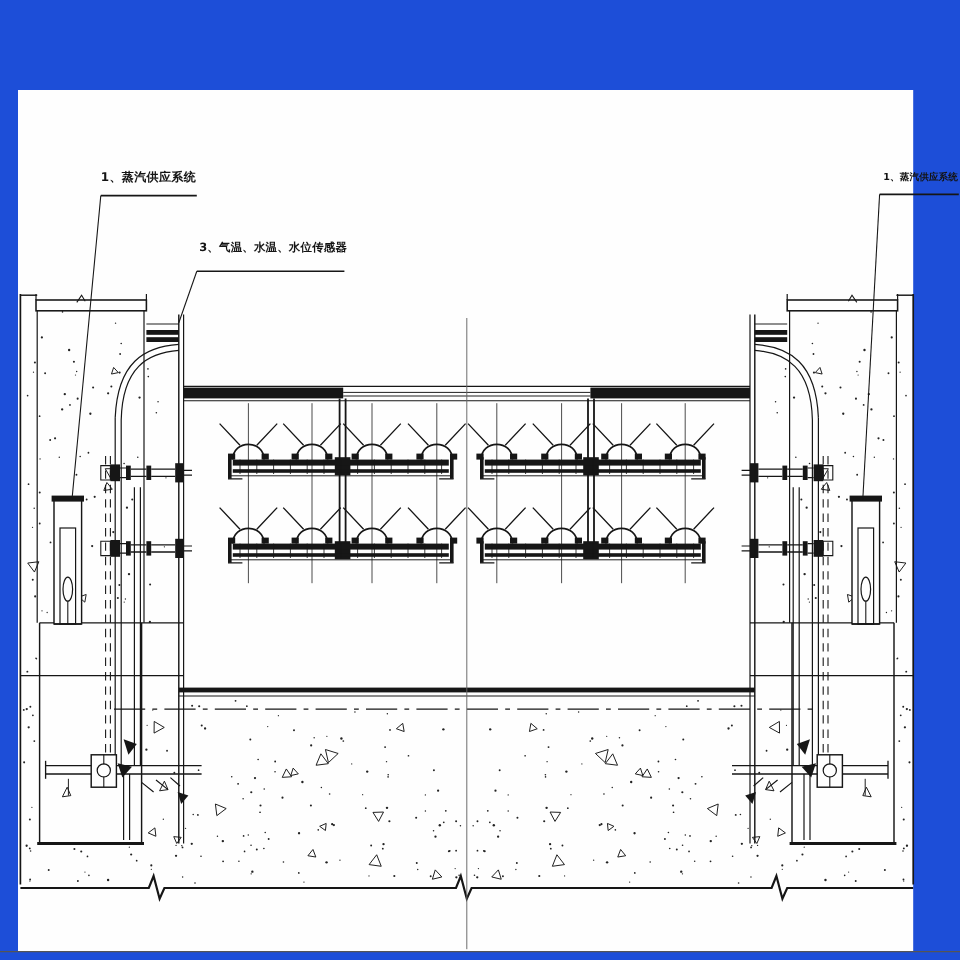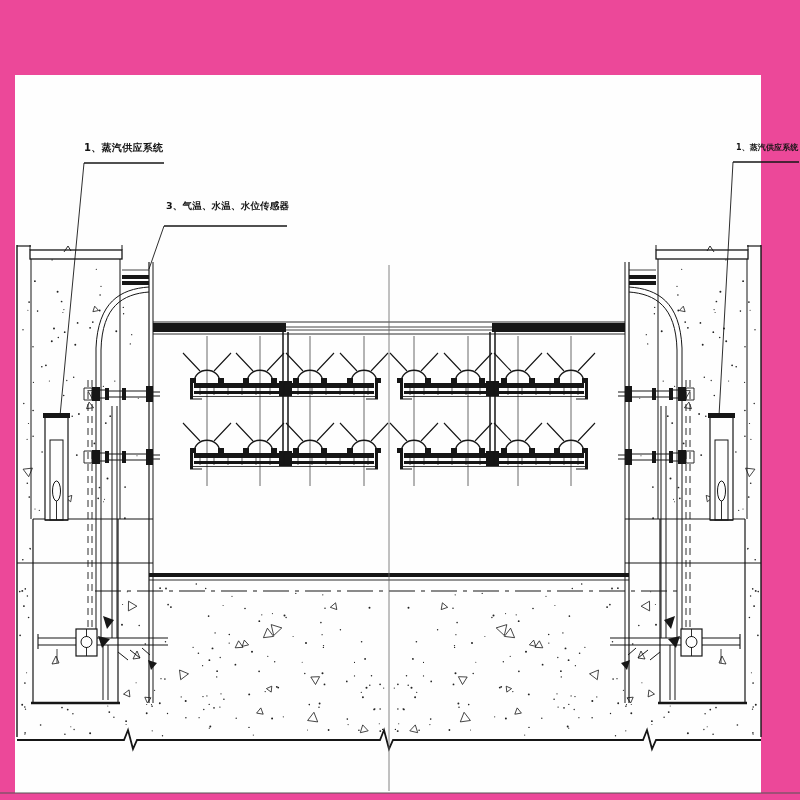--- a/index.html
+++ b/index.html
@@ -2,21 +2,21 @@
 <html><head>
 <meta charset="utf-8">
 <style>
   html,body{margin:0;padding:0;}
   body{
     width:800px;height:800px;
     background:#f6f8ee;
     font-family:"DejaVu Sans", sans-serif;
     overflow:hidden;
   }
-  .stage{position:relative;width:800px;height:800px;background:#ec4899;}
+  .stage{position:relative;width:800px;height:800px;background:#1d4ed8;}
   .paper{
     position:absolute;left:15px;top:75px;width:746px;height:718px;
     background:#fefefe;
   }
   svg{position:absolute;left:0;top:0;}
   svg text{
     font-family:"DejaVu Sans", sans-serif;
     font-weight:600;
     fill:#141414;
   }

